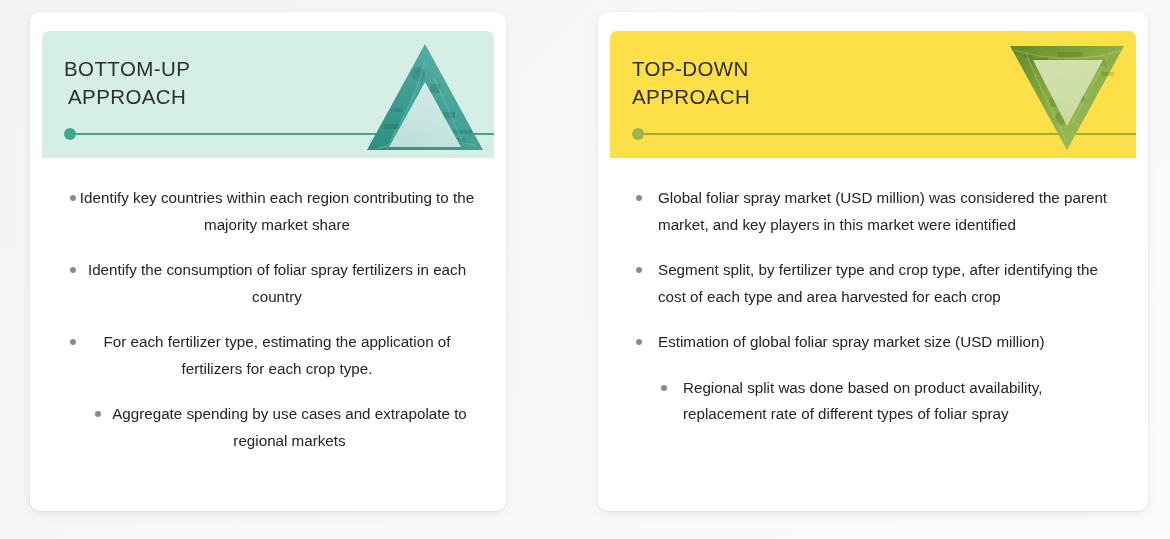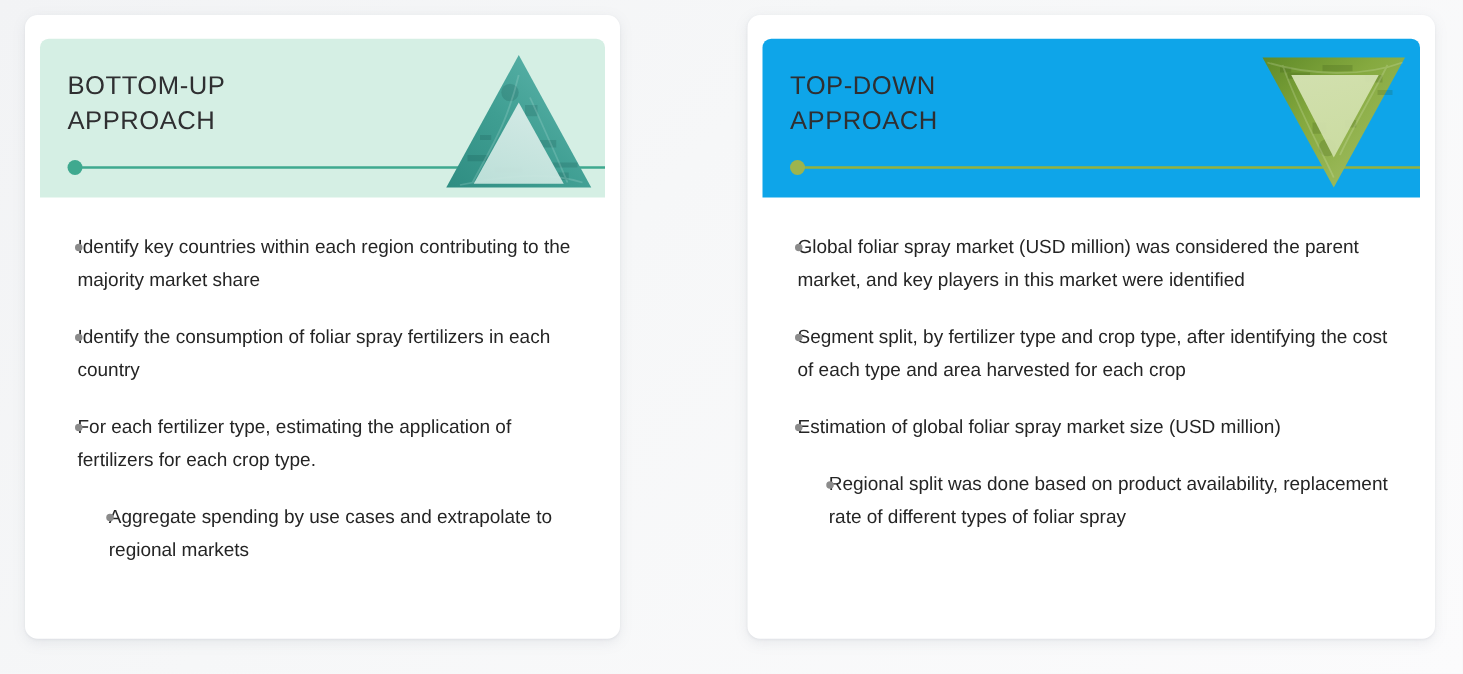--- a/index.html
+++ b/index.html
@@ -34,34 +34,34 @@
   .card {
     position: absolute;
     top: 12px;
     height: 499px;
     background: #ffffff;
     border-radius: 10px;
     box-shadow: 0 3px 10px rgba(120,130,145,0.13),
                 0 1px 2px rgba(120,130,145,0.10);
     overflow: hidden;
   }
-  .card-left  { left: 20px;  width: 476px; }
+  .card-left  { left: 30px;  width: 476px; text-align: center; }
   .card-right { left: 598px; width: 550px; }
 
   .card-header {
     position: absolute;
     left: 12px;
     top: 19px;
     right: 12px;
     height: 127px;
     border-radius: 7px 7px 0 0;
     overflow: hidden;
   }
   .card-left  .card-header { background: #d5efe4; }
-  .card-right .card-header { background: #0ea5e9; }
+  .card-right .card-header { background: #fde047; }
 
   .header-title {
     position: absolute;
     left: 22px;
     top: 24px;
     font-size: 20.5px;
     line-height: 28px;
     letter-spacing: 0.4px;
     color: #2f2f31;
     font-weight: 400;
@@ -114,21 +114,21 @@
   }
   .bullet {
     position: relative;
     margin: 0 0 19px 0;
     padding-left: 42px;
     font-size: 15.2px;
     line-height: 26.5px;
     color: #252525;
     font-family: "Liberation Sans", sans-serif;
   }
-  .card-right .bullet { padding-left: 40px; }
+  .card-right .bullet { padding-left: 60px; }
   .bullet:last-child { margin-bottom: 0; margin-left: 25px; }
   .bullet-dot {
     position: absolute;
     left: 40px;
     top: 10px;
     width: 6px;
     height: 6px;
     border-radius: 50%;
     background: #8b8b8b;
   }

